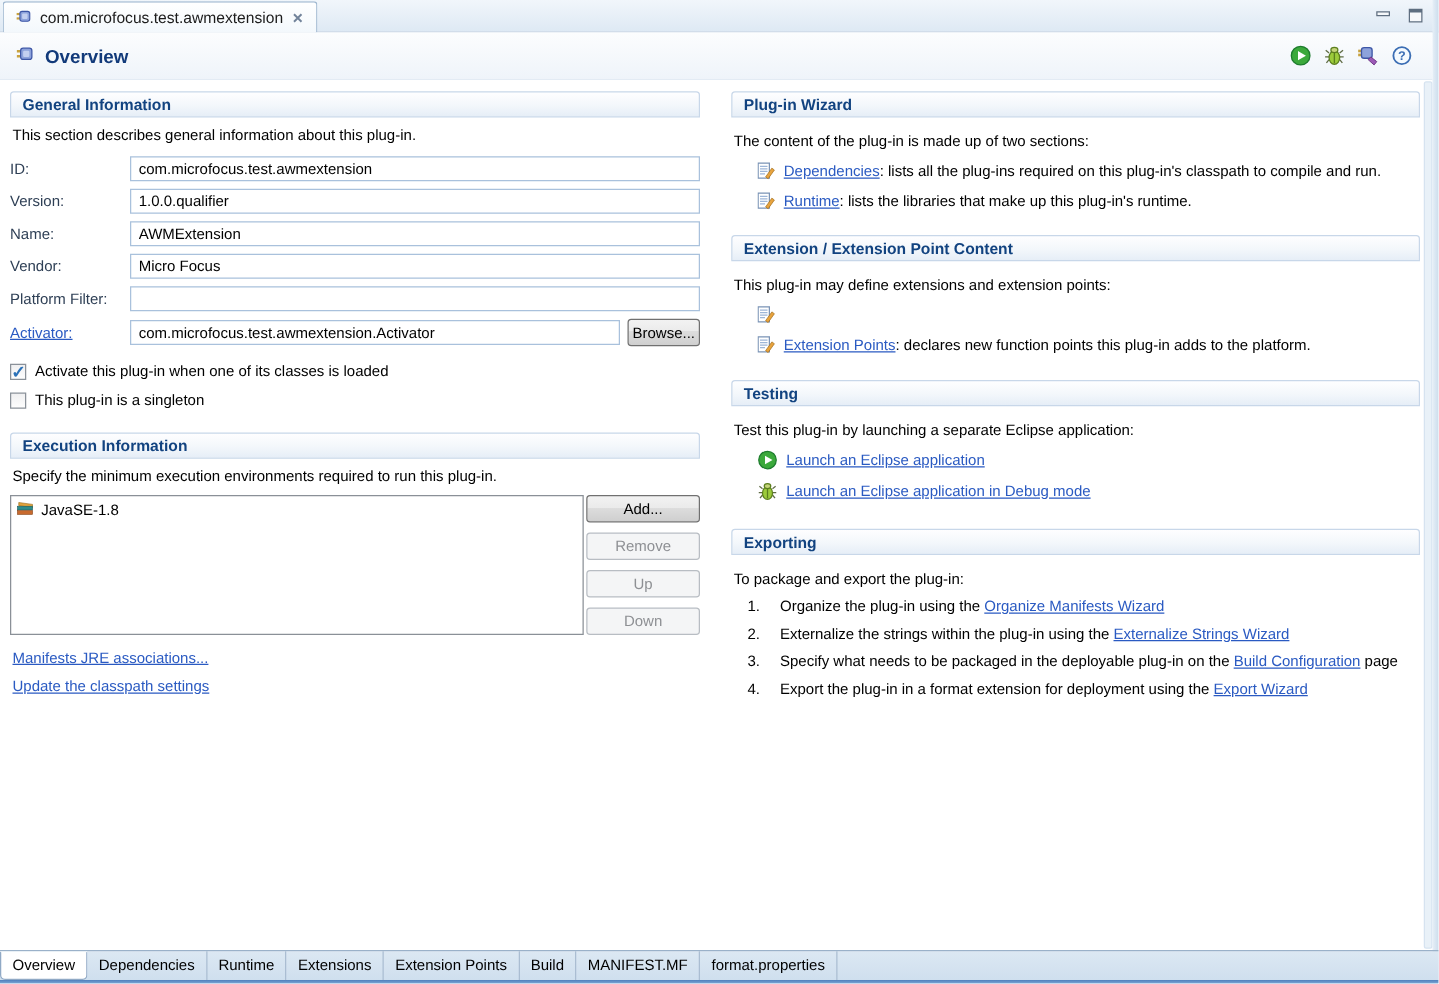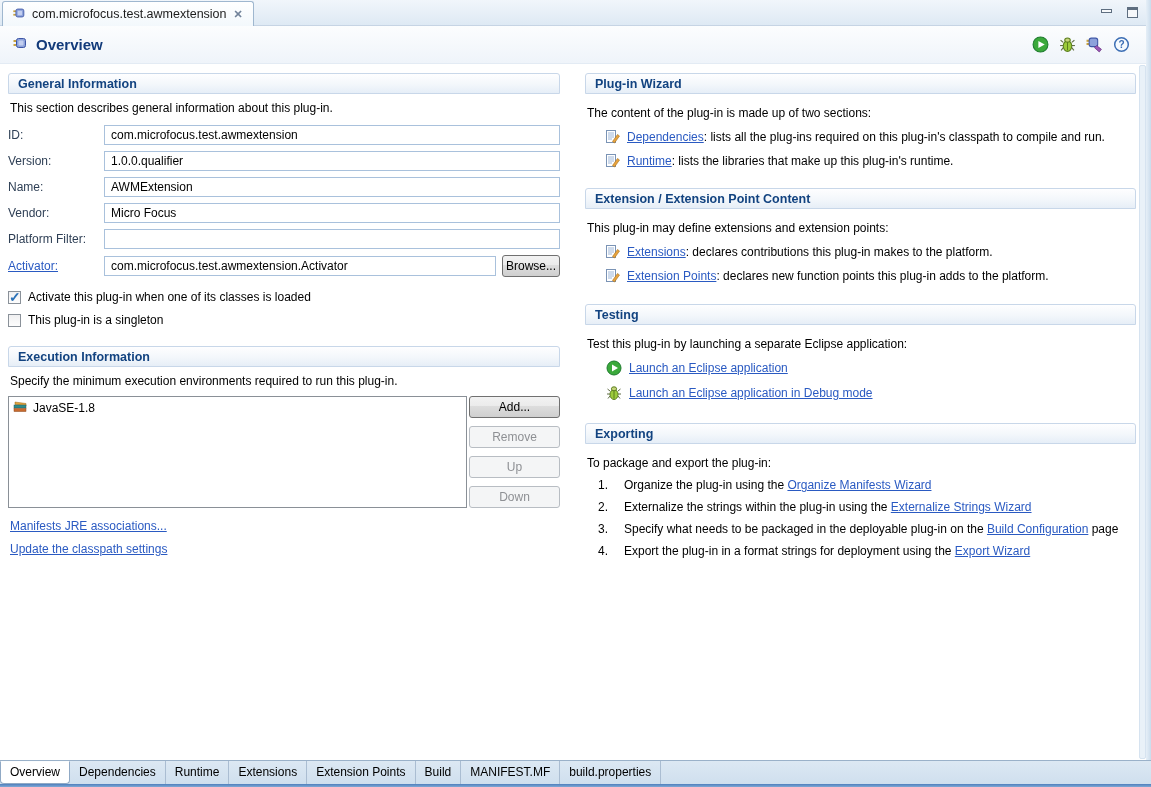--- a/index.html
+++ b/index.html
@@ -321,21 +321,20 @@
         <span class="bicon">
           <svg width="14" height="15" viewBox="0 0 14 15">
             <rect x="0.5" y="1.5" width="9" height="12" fill="#FFFFFF" stroke="#7A93B5"></rect>
             <line x1="2" y1="4" x2="8" y2="4" stroke="#9DB6D8"></line>
               <line x1="2" y1="6" x2="8" y2="6" stroke="#9DB6D8"></line>
             <line x1="2" y1="8" x2="8" y2="8" stroke="#9DB6D8"></line>
               <line x1="2" y1="10" x2="6" y2="10" stroke="#9DB6D8"></line>
             <path d="M6.5 12.5 L11.5 5.5 L13.5 7 L8.5 14 Z" fill="#E8A33D" stroke="#A6701C" stroke-width="0.6"></path>
           </svg>
         </span>
-        <span><a class="link">Extensions</a><span>: declares contributions this plug-in makes to the platform.</span></span>
       </div>
       <div class="bullet">
         <span class="bicon">
           <svg width="14" height="15" viewBox="0 0 14 15">
             <rect x="0.5" y="1.5" width="9" height="12" fill="#FFFFFF" stroke="#7A93B5"></rect>
             <line x1="2" y1="4" x2="8" y2="4" stroke="#9DB6D8"></line>
               <line x1="2" y1="6" x2="8" y2="6" stroke="#9DB6D8"></line>
             <line x1="2" y1="8" x2="8" y2="8" stroke="#9DB6D8"></line>
               <line x1="2" y1="10" x2="6" y2="10" stroke="#9DB6D8"></line>
             <path d="M6.5 12.5 L11.5 5.5 L13.5 7 L8.5 14 Z" fill="#E8A33D" stroke="#A6701C" stroke-width="0.6"></path>
@@ -387,33 +386,33 @@
       <div class="exp-item">
         <span class="exp-num">2.</span>
         <span><span>Externalize the strings within the plug-in using the </span><a class="link">Externalize Strings Wizard</a><span></span></span>
       </div>
       <div class="exp-item">
         <span class="exp-num">3.</span>
         <span><span>Specify what needs to be packaged in the deployable plug-in on the </span><a class="link">Build Configuration</a><span> page</span></span>
       </div>
       <div class="exp-item">
         <span class="exp-num">4.</span>
-        <span><span>Export the plug-in in a format strings for deployment using the </span><a class="link">Export Wizard</a><span></span></span>
+        <span><span>Export the plug-in in a format extension for deployment using the </span><a class="link">Export Wizard</a><span></span></span>
       </div>
     </div>
   </div>
 
   <div class="v-scroll"></div>
   <div class="right-frame"></div>
 
   <div class="bottom-tabbar">
     <div class="btab active">Overview</div>
     <div class="btab">Dependencies</div>
     <div class="btab">Runtime</div>
     <div class="btab">Extensions</div>
     <div class="btab">Extension Points</div>
     <div class="btab">Build</div>
     <div class="btab">MANIFEST.MF</div>
-    <div class="btab">build.properties</div>
+    <div class="btab">format.properties</div>
   </div>
   <div class="bottom-strip"></div>
 
 </div>
 
 </body></html>

